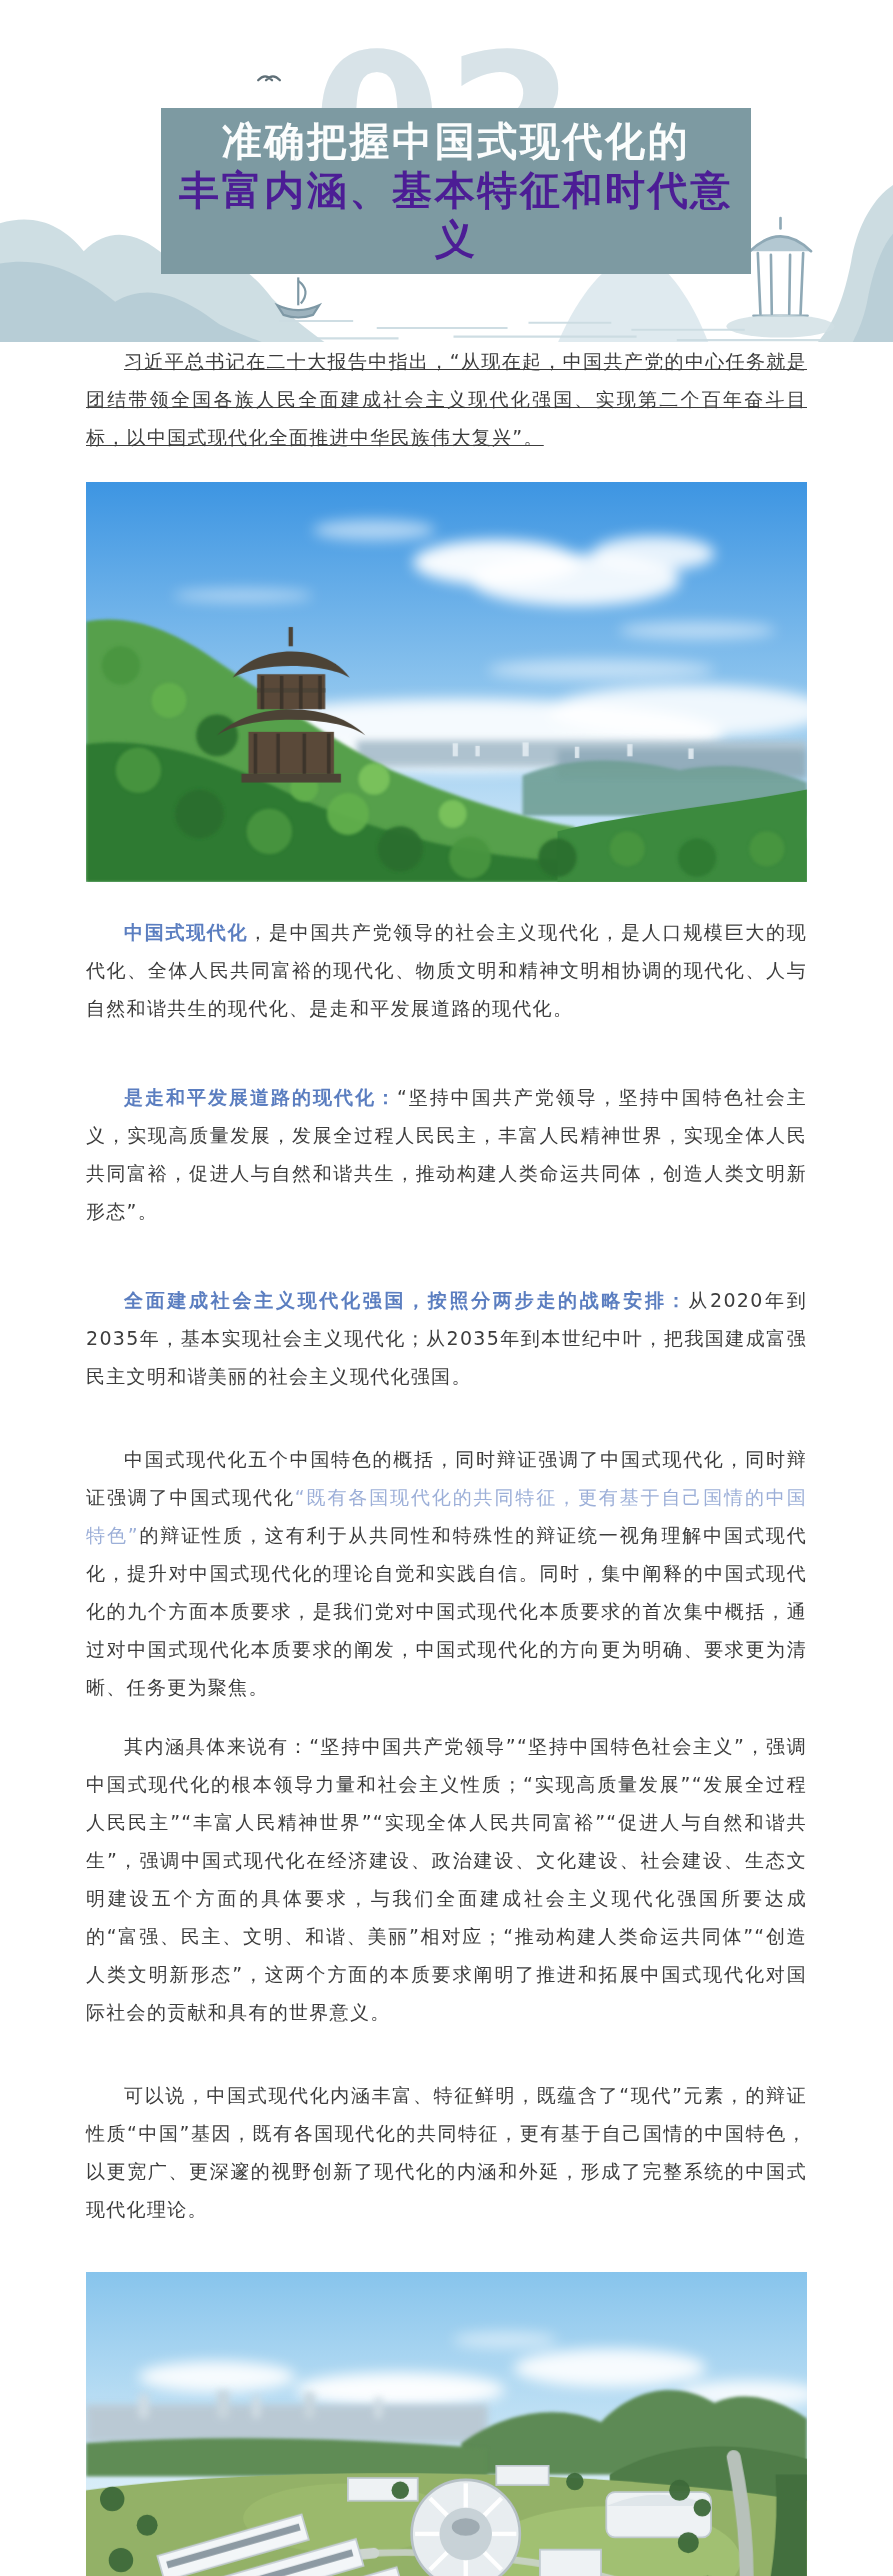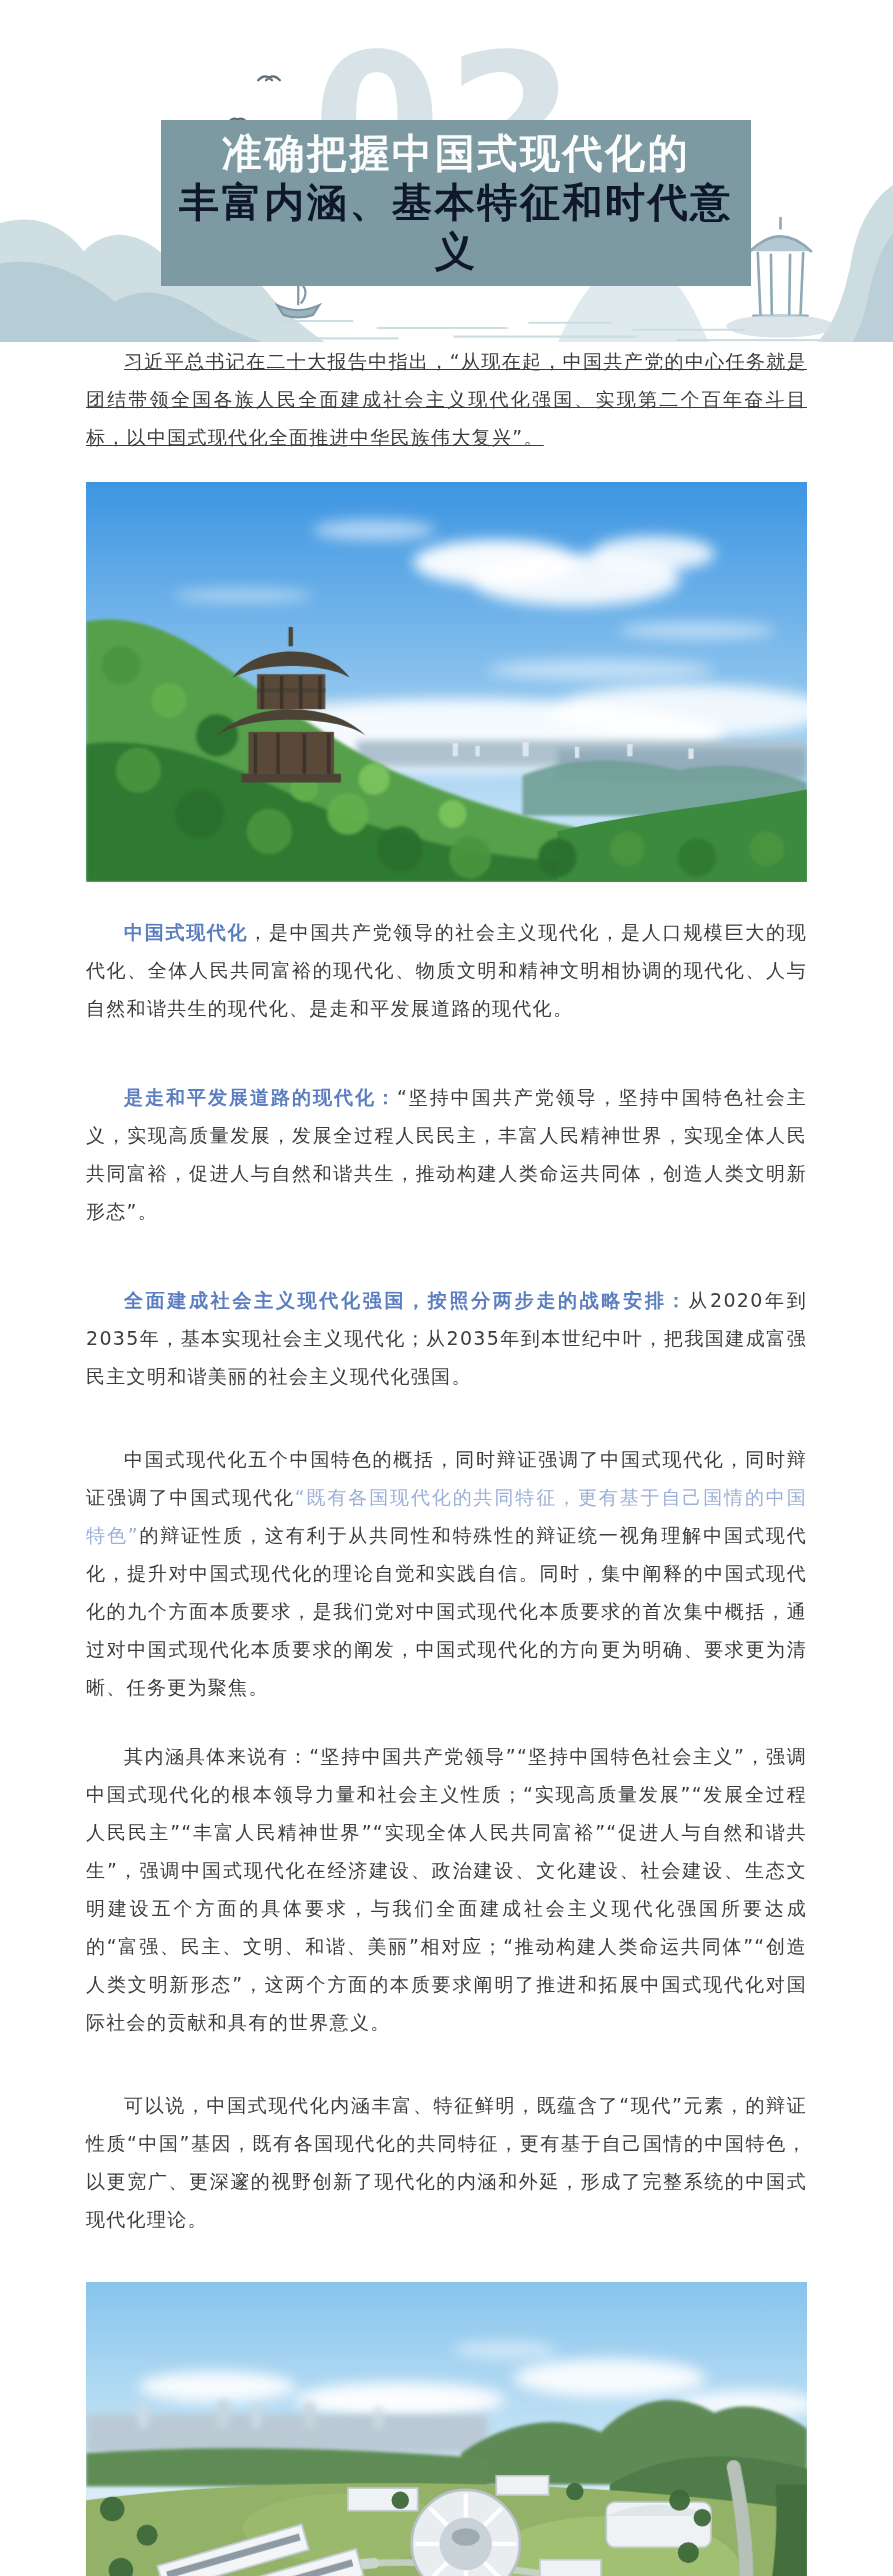--- a/index.html
+++ b/index.html
@@ -32,21 +32,21 @@
     font-weight:700;
     line-height:1;
     letter-spacing:5.2px;
     color:#d8e3e8;
     z-index:0;
     user-select:none;
   }
   .ink-art{position:absolute;inset:0;z-index:1;}
   .banner{
     position:absolute;
-    left:161px;top:120px;
+    left:161px;top:108px;
     width:590px;
     background:#7d9aa2;
     z-index:2;
     text-align:center;
     padding:8.7px 0 10.5px;
   }
   .banner .line{
     display:block;
     color:#fbfdfd;
     font-weight:700;
@@ -65,21 +65,21 @@
     line-height:38px;
     letter-spacing:1.3px;
     color:var(--ink);
     text-align:justify;
     text-indent:2em;
   }
   #p1{margin-top:0;text-decoration:underline;}
   #p2{margin-top:31px;}
   #p3{margin-top:51px;}
   #p4{margin-top:51px;}
-  #p6{margin-top:31px;}
+  #p6{margin-top:21px;}
   .para .lead{color:var(--accent);font-weight:700;margin-top:12px;}
   .para .hl{color:var(--hl);}
   figure{margin:0;padding:0;}
   #fig1{margin:26px 0 0 0;}
   #fig2{margin:44px 0 0 0;}
   figure svg{display:block;}
 </style>
 </head>
 <body>
 
@@ -131,21 +131,21 @@
         <path d="M606,370 h95"></path>
         <path d="M724,378 h130"></path>
         <path d="M520,386 h210"></path>
         <path d="M362,388 h95"></path>
         <path d="M776,390 h170"></path>
       </g>
     </svg>
 
     <div class="banner" style="background: rgb(125, 154, 162);">
       <span class="line" style="color: rgb(251, 253, 253);">准确把握中国式现代化的</span>
-      <span class="line" style="color: #0f172a;">丰富内涵、基本特征和时代意义</span>
+      <span class="line" style="color: #4c1d95;">丰富内涵、基本特征和时代意义</span>
     </div>
   </div>
 
   <main class="content">
 
     <p class="para" id="p1"><span>习近平总书记在二十大报告中指出，“从现在起，中国共产党的中心任务就是团结带领全国各族人民全面建成社会主义现代化强国、实现第二个百年奋斗目标，以中国式现代化全面推进中华民族伟大复兴”。</span></p>
 
     <figure id="fig1">
       <svg viewBox="0 0 826 458" width="721" height="400" preserveAspectRatio="none" aria-hidden="true">
         <defs>

